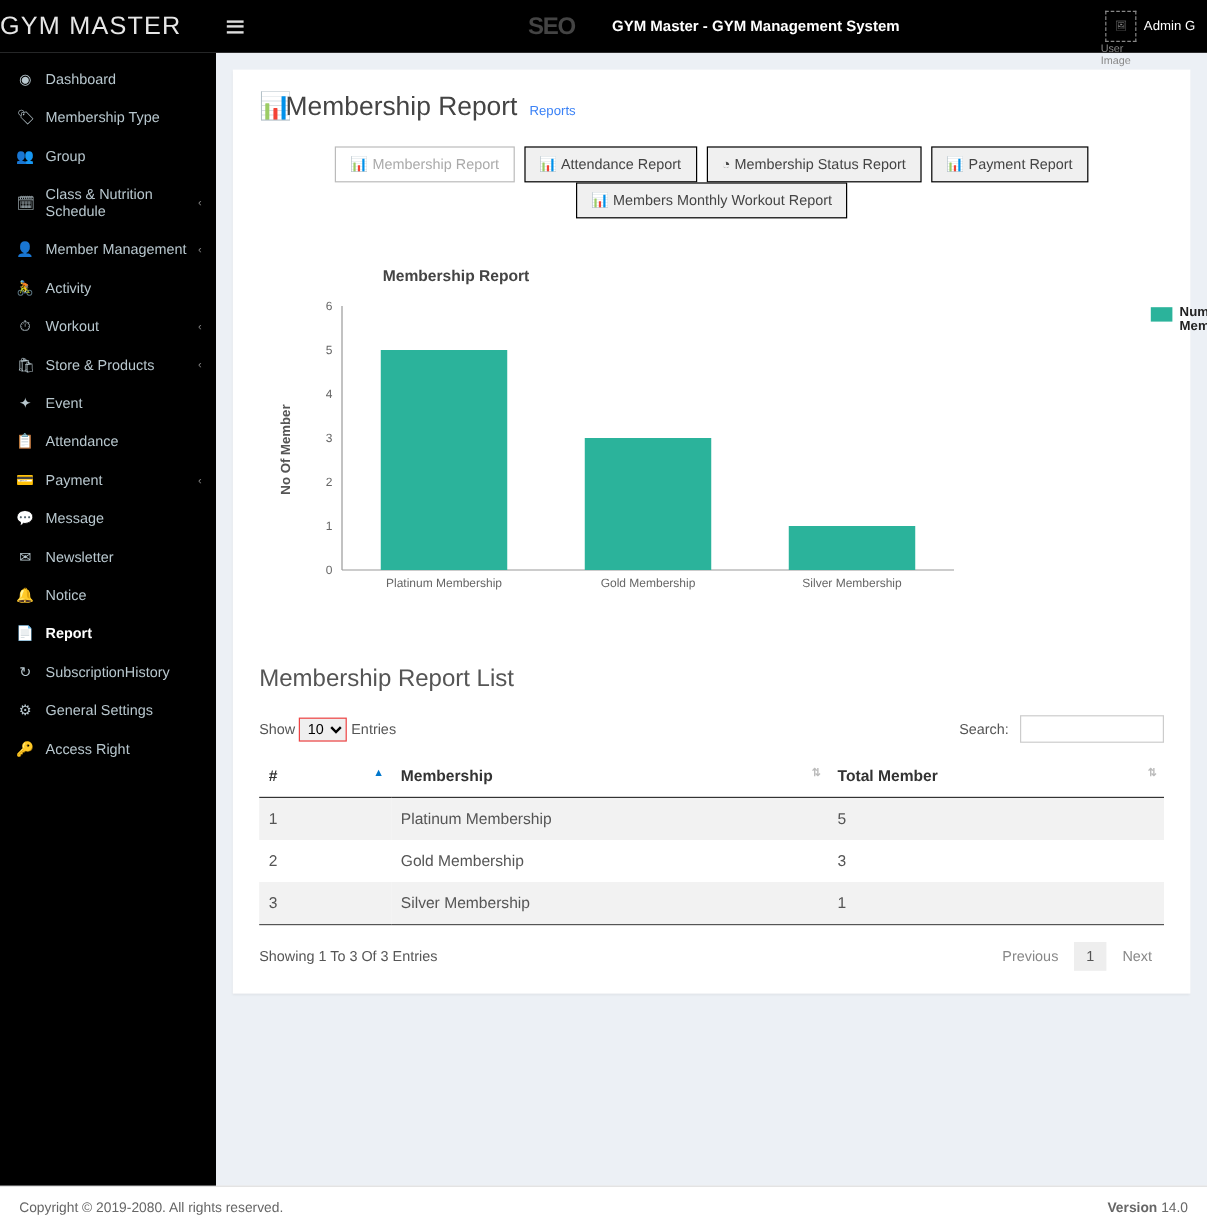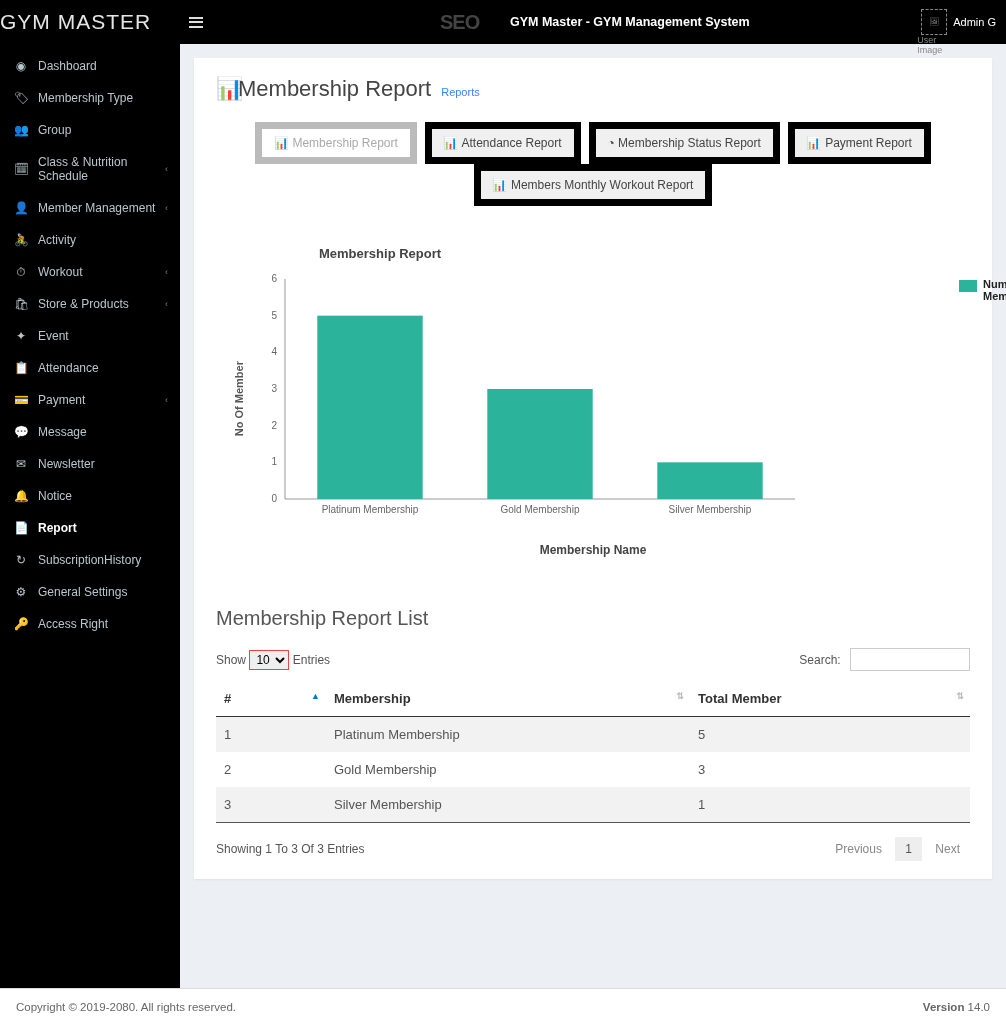--- a/index.html
+++ b/index.html
@@ -18,21 +18,21 @@
 .sidebar .item{ display:flex; align-items:center; gap:10px; padding:9px 14px; font-size:12px; cursor:pointer; position:relative;}
 .sidebar .item .caret{ position:absolute; right:12px; font-size:9px; color:#888;}
 .sidebar .active{ background:#000; color:#fff; font-weight:600;}
 .icon{width:14px;text-align:center;display:inline-block;}
 .main { flex:1; padding:14px; }
 .panel{ background:#fff; padding:18px 22px; box-shadow:0 1px 2px rgba(0,0,0,.06); min-height:770px;}
 .page-head{ display:flex; align-items:baseline; gap:10px; margin-bottom:20px;}
 .page-head h1{ font-size:22px; color:#444; font-weight:500; display:flex; align-items:center; gap:8px;}
 .page-head .sub{ color:#3b82f6; font-size:11px;}
 .tabs{ text-align:center; margin-bottom:40px;}
-.tabs .tab{ display:inline-block; border:7px solid #000000; background:#f0f0f0;color:#444; padding:7px 12px; margin:0 4px; font-size:12px; cursor:pointer;}
+.tabs .tab{ display:inline-block; border:1px solid #000000; background:#f0f0f0;color:#444; padding:7px 12px; margin:0 4px; font-size:12px; cursor:pointer;}
 .tabs .tab.active{ border-color:#bbb; background:#fff; color:#aaa; cursor:default;}
 .chart-wrap{ display:flex; justify-content:center;}
 .chart-box{ position:relative; width:720px;}
 .chart-title{ font-size:13px; color:#444;font-weight:700; margin:0 0 8px 86px;}
 .chart-svg-row{ display:flex; }
 .ylabel{ writing-mode:vertical-rl; transform:rotate(180deg); font-size:11px; color:#555; align-self:center;font-weight:700;}
 svg text{ font-family:inherit; font-size:10px; fill:#666;}
 .xlabel{ text-align:center; font-size:12px; color:#444; font-weight:700; margin-top:14px;}
 .legend{ position:absolute; right:-110px; top:32px; font-size:11px;color:#222;font-weight:700;display:flex;gap:6px;align-items:flex-start;}
 .legend .sw{width:18px;height:12px;background:#2bb39b;display:inline-block;margin-top:2px;}
@@ -183,21 +183,20 @@
                 <line x1="40" y1="10" x2="40" y2="230" stroke="#999"></line>
                 <line x1="40" y1="230" x2="550" y2="230" stroke="#999"></line>
                 <rect x="72.3" y="46.66666666666666" width="105.4" height="183.33333333333334" fill="#2bb39b"></rect>
                 <text x="125" y="244" text-anchor="middle" font-size="9">Platinum Membership</text>
                 <rect x="242.3" y="120" width="105.4" height="110" fill="#2bb39b"></rect>
                 <text x="295" y="244" text-anchor="middle" font-size="9">Gold Membership</text>
                 <rect x="412.3" y="193.33333333333334" width="105.4" height="36.666666666666664" fill="#2bb39b"></rect>
                 <text x="465" y="244" text-anchor="middle" font-size="9">Silver Membership</text>
               </svg>
           </div>
-          <div class="xlabel">Membership Name</div>
           <div class="legend">
             <span class="sw"></span>
             <span style="max-width:80px;display:inline-block;">Number Of Member</span>
           </div>
         </div>
       </div>
 
       <div class="section-title">Membership Report List</div>
 
       <div class="list-controls">

